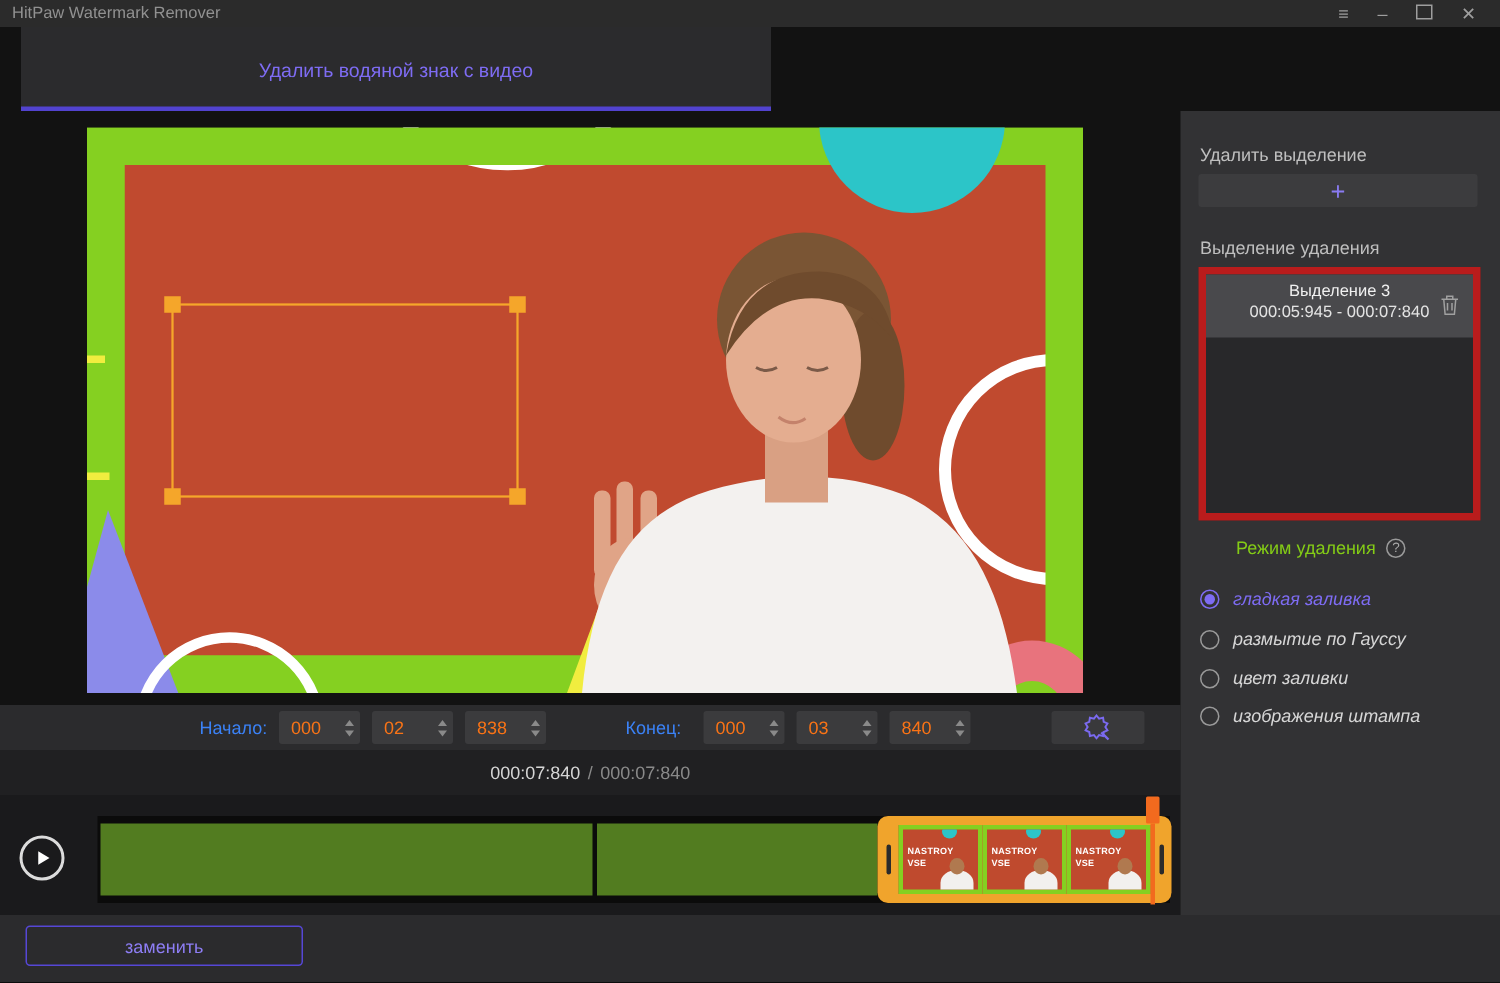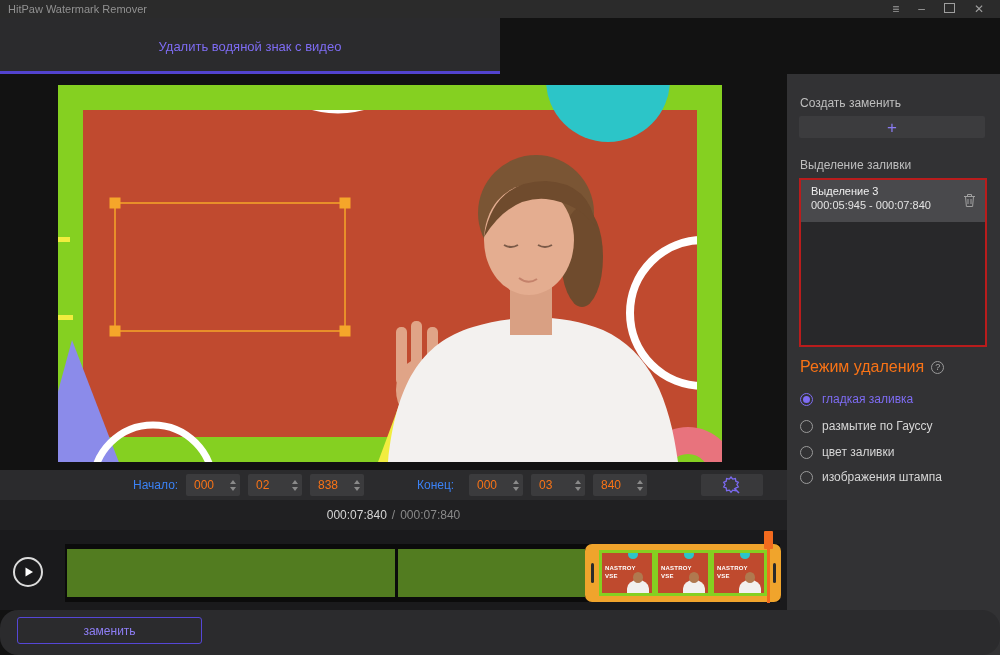--- a/index.html
+++ b/index.html
@@ -8,21 +8,21 @@
 
   
   .titlebar{position:absolute;left:0;top:0;width:1000px;height:18px;background:#2b2b2b;
             display:flex;align-items:center;gap:20px;}
   .win-title{font-size:11px;color:#919191;padding-left:8px;flex:1;}
   .win-controls{display:flex;align-items:center;gap:19px;padding-right:16px;color:#9e9e9e;}
   .win-controls span{font-size:12px;line-height:18px;cursor:default;}
   .max-box{width:9px;height:8px;border:1px solid #9e9e9e;display:inline-block;}
 
   
-  .tabbar{position:absolute;left:0;top:18px;width:817px;height:56px;}
+  .tabbar{position:absolute;left:14px;top:18px;width:817px;height:56px;}
   .tab{position:absolute;top:0;height:56px;width:500px;display:flex;align-items:center;justify-content:center;font-size:13px;}
   .tab-video{left:0;background:#2b2b2d;color:#7e6cf3;}
   .tab-image{left:500px;background:#323234;color:#a8a8aa;border-left:1px solid #3a3a3c;box-sizing:border-box;}
   .tab-underline{position:absolute;left:0;top:53px;width:500px;height:3px;background:#5243cf;}
 
   
   .content-left{position:absolute;left:0;top:74px;width:787px;height:581px;background:#121212;}
   .preview{position:absolute;left:58px;top:11px;width:664px;height:377px;}
   .preview svg{display:block;}
 
@@ -60,48 +60,48 @@
   .thumbs{display:flex;height:46px;}
   .thumb{width:56px;height:46px;background:#bf4a2e;border:3px solid #85d021;box-sizing:border-box;position:relative;overflow:hidden;}
   .thumb-text{position:absolute;left:3px;top:12px;font-size:6px;line-height:1.25;color:#fff;font-weight:bold;letter-spacing:.2px;}
   .thumb-dot{position:absolute;top:-3px;right:14px;width:10px;height:9px;background:#2cc5c8;border-radius:50%;}
   .thumb-body{position:absolute;right:3px;bottom:-4px;width:22px;height:17px;background:#f2f0ee;border-radius:50% 50% 0 0;}
   .thumb-head{position:absolute;right:9px;bottom:10px;width:10px;height:11px;background:#b0794f;border-radius:50%;}
   .playhead-flag{position:absolute;left:764px;top:1px;width:9px;height:18px;background:#f26a1e;border-radius:1px;}
   .playhead-line{position:absolute;left:767px;top:19px;width:3px;height:54px;background:#f26a1e;}
 
   
-  .footer{position:absolute;left:0;top:610px;width:1000px;height:45px;background:#2b2b2d;border-radius:18px;}
+  .footer{position:absolute;left:0;top:610px;width:1000px;height:45px;background:#2b2b2d;}
   .replace-btn{position:absolute;left:17px;top:7px;width:185px;height:27px;border:1px solid #5647d6;border-radius:3px;
                box-sizing:border-box;display:flex;align-items:center;justify-content:center;font-size:12px;color:#8e7ef5;}
   .export-ring{position:absolute;left:786px;top:603px;width:206px;height:49px;border:4px solid #14b3ea;border-radius:13px;
                background:#0e0e0f;box-sizing:border-box;display:flex;align-items:center;justify-content:center;z-index:5;}
   .export-btn{width:174px;height:28px;background:#6e59ee;border-radius:4px;display:flex;align-items:center;justify-content:center;
               font-size:12px;color:#fff;}
 
   
   .sidebar{position:absolute;left:787px;top:74px;width:213px;height:581px;background:#323234;}
   .side-label{position:absolute;left:13px;font-size:12px;color:#bfbfbf;}
   .add-btn{position:absolute;left:12px;top:42px;width:186px;height:22px;background:#3c3c3e;border-radius:2px;
            display:flex;align-items:center;justify-content:center;}
   .plus{color:#8a7bf2;font-size:17px;line-height:17px;font-weight:400;}
-  .sel-list{position:absolute;left:12px;top:104px;width:188px;height:169px;background:#28282a;border:2px solid #b91c1c;box-sizing:border-box;}
+  .sel-list{position:absolute;left:12px;top:104px;width:188px;height:169px;background:#28282a;border:5px solid #b91c1c;box-sizing:border-box;text-align:center;}
   .sel-item{position:relative;width:100%;height:42px;background:#49494c;box-sizing:border-box;padding:5px 10px;}
   .sel-item-title{font-size:11px;color:#f0f0f0;display:block;}
   .sel-item-range{font-size:11px;color:#e3e3e3;display:block;margin-top:2px;}
   .trash{position:absolute;right:9px;top:13px;}
   .mode-label-row{position:absolute;left:13px;top:284px;display:flex;align-items:center;gap:7px;}
-  .mode-label{font-size:16px;color:#f97316;}
+  .mode-label{font-size:12px;color:#84cc16;margin-left:24px;}
   .help{width:13px;height:13px;border:1px solid #9a9a9a;border-radius:50%;box-sizing:border-box;
         display:flex;align-items:center;justify-content:center;font-size:9px;color:#aaa;}
   .radio-row{position:absolute;left:13px;height:16px;display:flex;align-items:center;gap:9px;}
   .radio{width:13px;height:13px;border-radius:50%;border:1.5px solid #9a9a9a;box-sizing:border-box;position:relative;}
   .radio-row.selected .radio{border-color:#7e6cf3;}
   .radio-row.selected .radio::after{content:"";position:absolute;inset:2px;border-radius:50%;background:#7e6cf3;}
-  .radio-label{font-size:12px;color:#d6d6d6;}
+  .radio-label{font-size:12px;color:#d6d6d6;font-style:italic;}
   .radio-row.selected .radio-label{color:#7e6cf3;}
 </style>
 </head>
 <body>
 
 <div class="app">
 
   <div class="titlebar">
     <span class="win-title">HitPaw Watermark Remover</span>
     <div class="win-controls">
@@ -263,25 +263,25 @@
               <div class="tl-slot"></div>
             </div>
         </div>
       </div>
       <div class="playhead-flag"></div>
       <div class="playhead-line"></div>
     </div>
   </div>
 
   <div class="sidebar">
-    <span class="side-label" style="top:22px">Создать заменить</span>
+    <span class="side-label" style="top:22px">Удалить выделение</span>
     <div class="add-btn">
       <span class="plus">+</span>
     </div>
-    <span class="side-label" style="top:84px">Выделение заливки</span>
+    <span class="side-label" style="top:84px">Выделение удаления</span>
     <div class="sel-list">
       <div class="sel-item">
         <span class="sel-item-title">Выделение 3</span>
         <span class="sel-item-range">000:05:945 - 000:07:840</span>
         <span class="trash">
           <svg width="13" height="15" viewBox="0 0 13 15">
             <path d="M1 3.5 h11 M4.5 3.5 V1.5 h4 v2 M2.5 3.5 l.9 10 h6.2 l.9-10 M5 6 v5 M8 6 v5" stroke="#a0a0a0" stroke-width="1" fill="none"></path>
           </svg>
         </span>
       </div>

